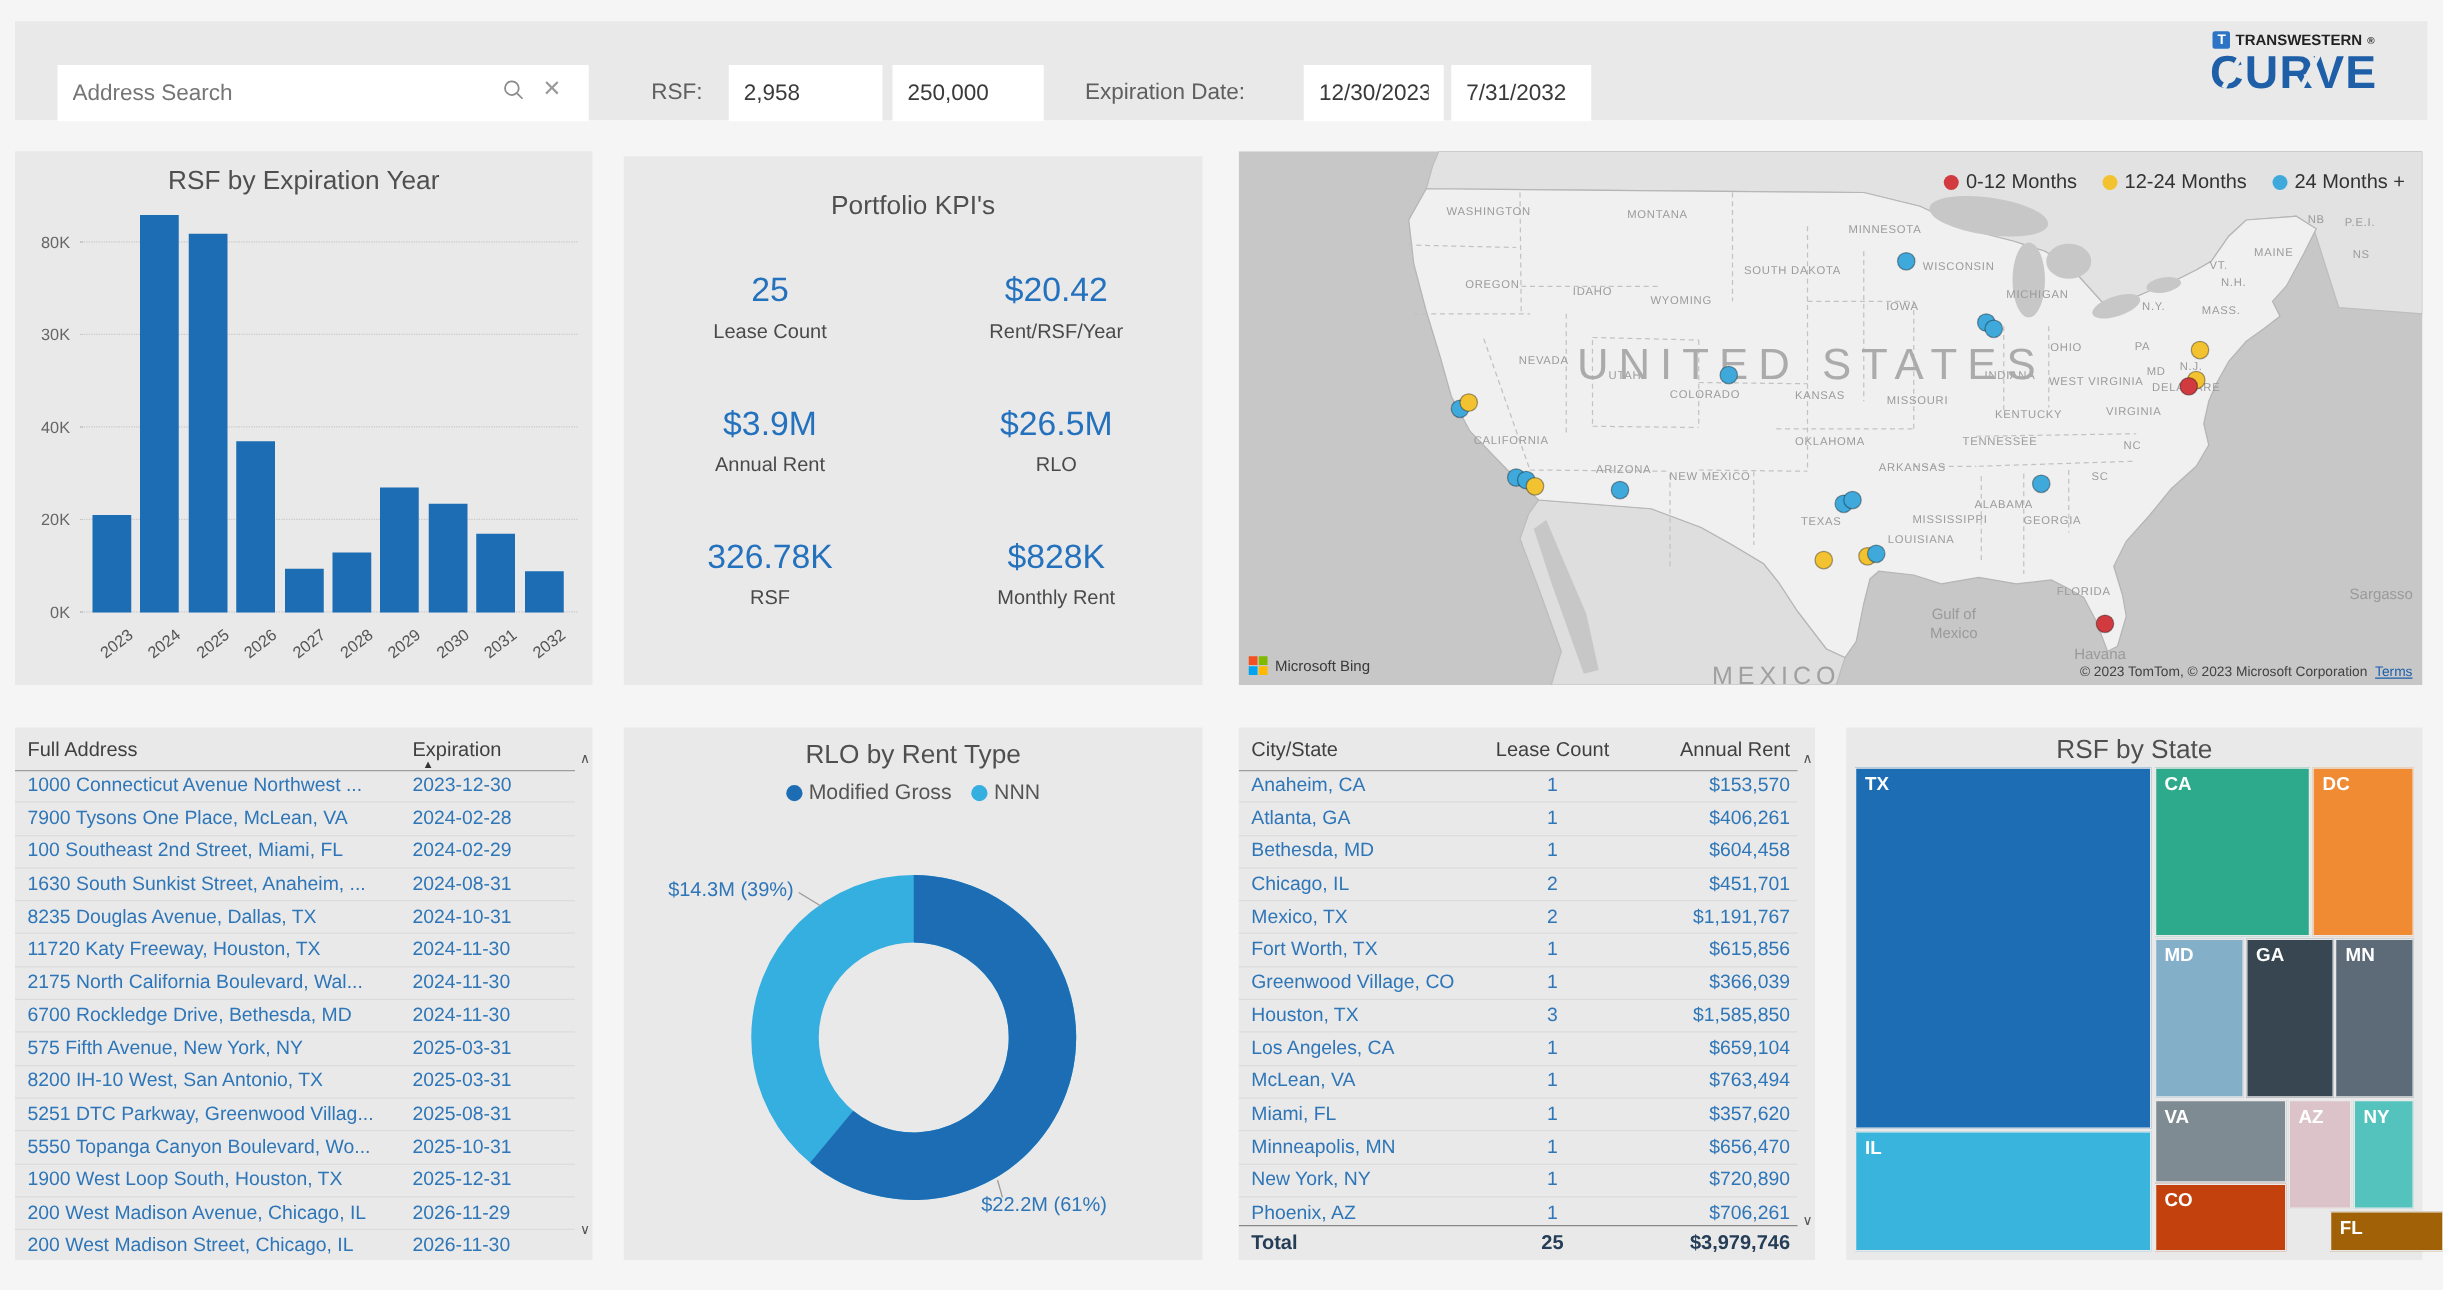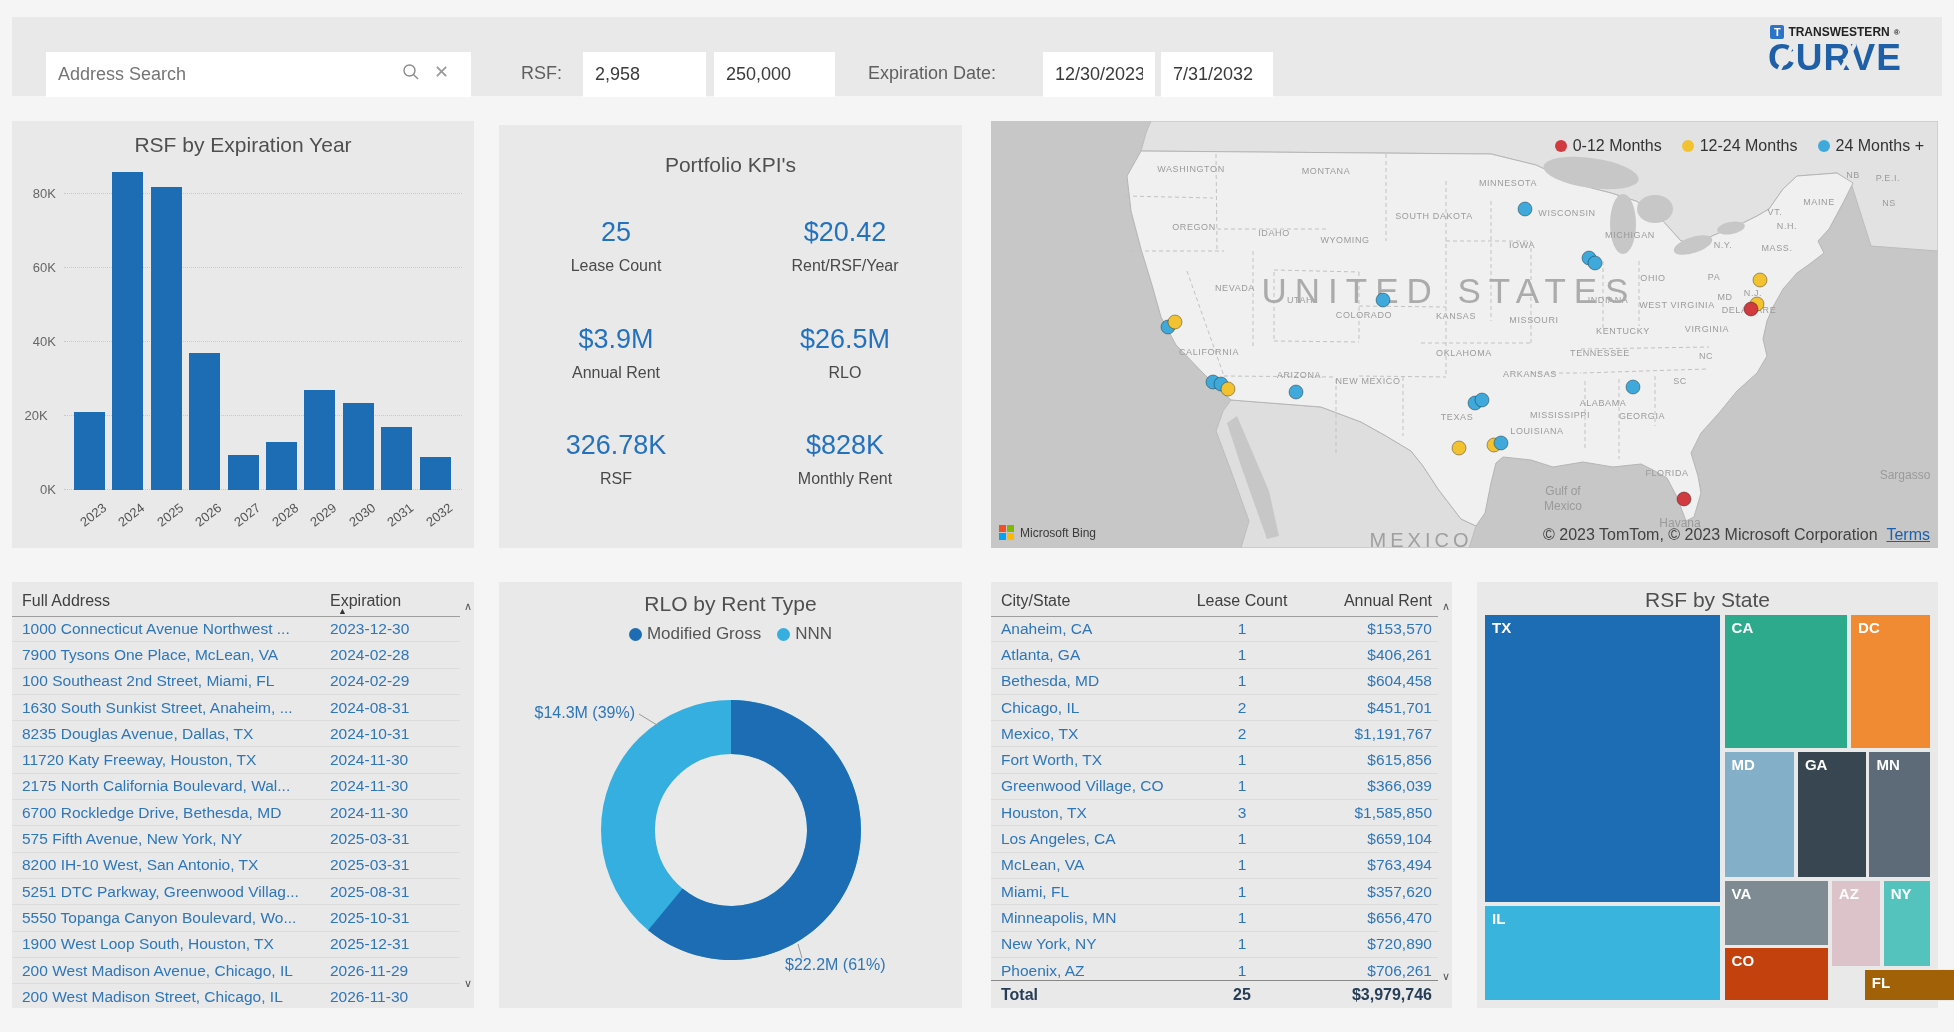--- a/index.html
+++ b/index.html
@@ -36,21 +36,21 @@
   .kpi-label{font-size:16px;color:#4a4a4a;margin-top:9px;}
 
   
   #map-panel{left:991px;top:121px;width:947px;height:427px;overflow:hidden;}
   #map-legend{position:absolute;top:16px;right:14px;display:flex;gap:20px;z-index:5;align-items:center;}
   .leg-item{display:flex;align-items:center;gap:6px;font-size:16px;color:#333;}
   .leg-dot{width:12px;height:12px;border-radius:50%;}
   #map-svg{position:absolute;left:0;top:0;}
   #map-attr-l{position:absolute;left:8px;bottom:8px;display:flex;align-items:center;gap:6px;font-size:12px;color:#3a3a3a;z-index:5;}
   .ms-logo{display:grid;grid-template-columns:7px 7px;grid-template-rows:7px 7px;gap:1px;}
-  #map-attr-r{position:absolute;right:8px;bottom:4px;font-size:16px;color:#424242;z-index:5;}
+  #map-attr-r{position:absolute;right:8px;bottom:4px;font-size:11px;color:#424242;z-index:5;}
   #map-attr-r a{color:#1b5fad;text-decoration:underline;}
 
   
   .tbl-panel{top:582px;height:426px;overflow:hidden;}
   #addr-panel{left:12px;width:462px;}
   #city-panel{left:991px;width:461px;}
   .tbl-head{position:absolute;left:0;right:14px;top:6px;height:26px;display:flex;align-items:center;
             font-size:16px;color:#404040;border-bottom:1px solid #9e9e9e;padding:0 0 2px 0;}
   .tbl-rows{position:absolute;left:0;right:14px;top:34px;bottom:0;}
   .trow{display:flex;align-items:center;height:25.3px;font-size:15.5px;color:#2e76b8;border-bottom:1px solid #dcdcdc;}
@@ -113,25 +113,25 @@
       </div>
     </div>
   </div>
 
   <div id="bar-panel" class="panel">
     <div class="ptitle" style="top:12px;">RSF by Expiration Year</div>
     <div id="bar-plot">
         <div class="gridline" style="bottom: 0px;"></div>
         <div class="ylab" style="top: 312px; left: -48px;">0K</div>
         <div class="gridline" style="bottom: 74px;"></div>
-        <div class="ylab" style="top: 238px; left: -48px; text-align: center;">20K</div>
+        <div class="ylab" style="top: 238px; left: -48px;">20K</div>
         <div class="gridline" style="bottom: 148px;"></div>
         <div class="ylab" style="top: 164px; left: -48px;">40K</div>
         <div class="gridline" style="bottom: 222px;"></div>
-        <div class="ylab" style="top: 90px; left: -48px;">60K</div>
+        <div class="ylab" style="top: 90px; left: -48px;">30K</div>
         <div class="gridline" style="bottom: 296px;"></div>
         <div class="ylab" style="top: 16px; left: -48px;">80K</div>
         <div class="bar" style="left: 10px; height: 77.7px; background: rgb(29, 109, 181);"></div>
         <div class="xlab" style="left: -16px; top: 330px;">2023</div>
         <div class="bar" style="left: 48.4px; height: 318.2px; background: rgb(29, 109, 181);"></div>
         <div class="xlab" style="left: 22.4px; top: 330px;">2024</div>
         <div class="bar" style="left: 86.8px; height: 303.4px; background: rgb(29, 109, 181);"></div>
         <div class="xlab" style="left: 60.8px; top: 330px;">2025</div>
         <div class="bar" style="left: 125.2px; height: 136.9px; background: rgb(29, 109, 181);"></div>
         <div class="xlab" style="left: 99.2px; top: 330px;">2026</div>

